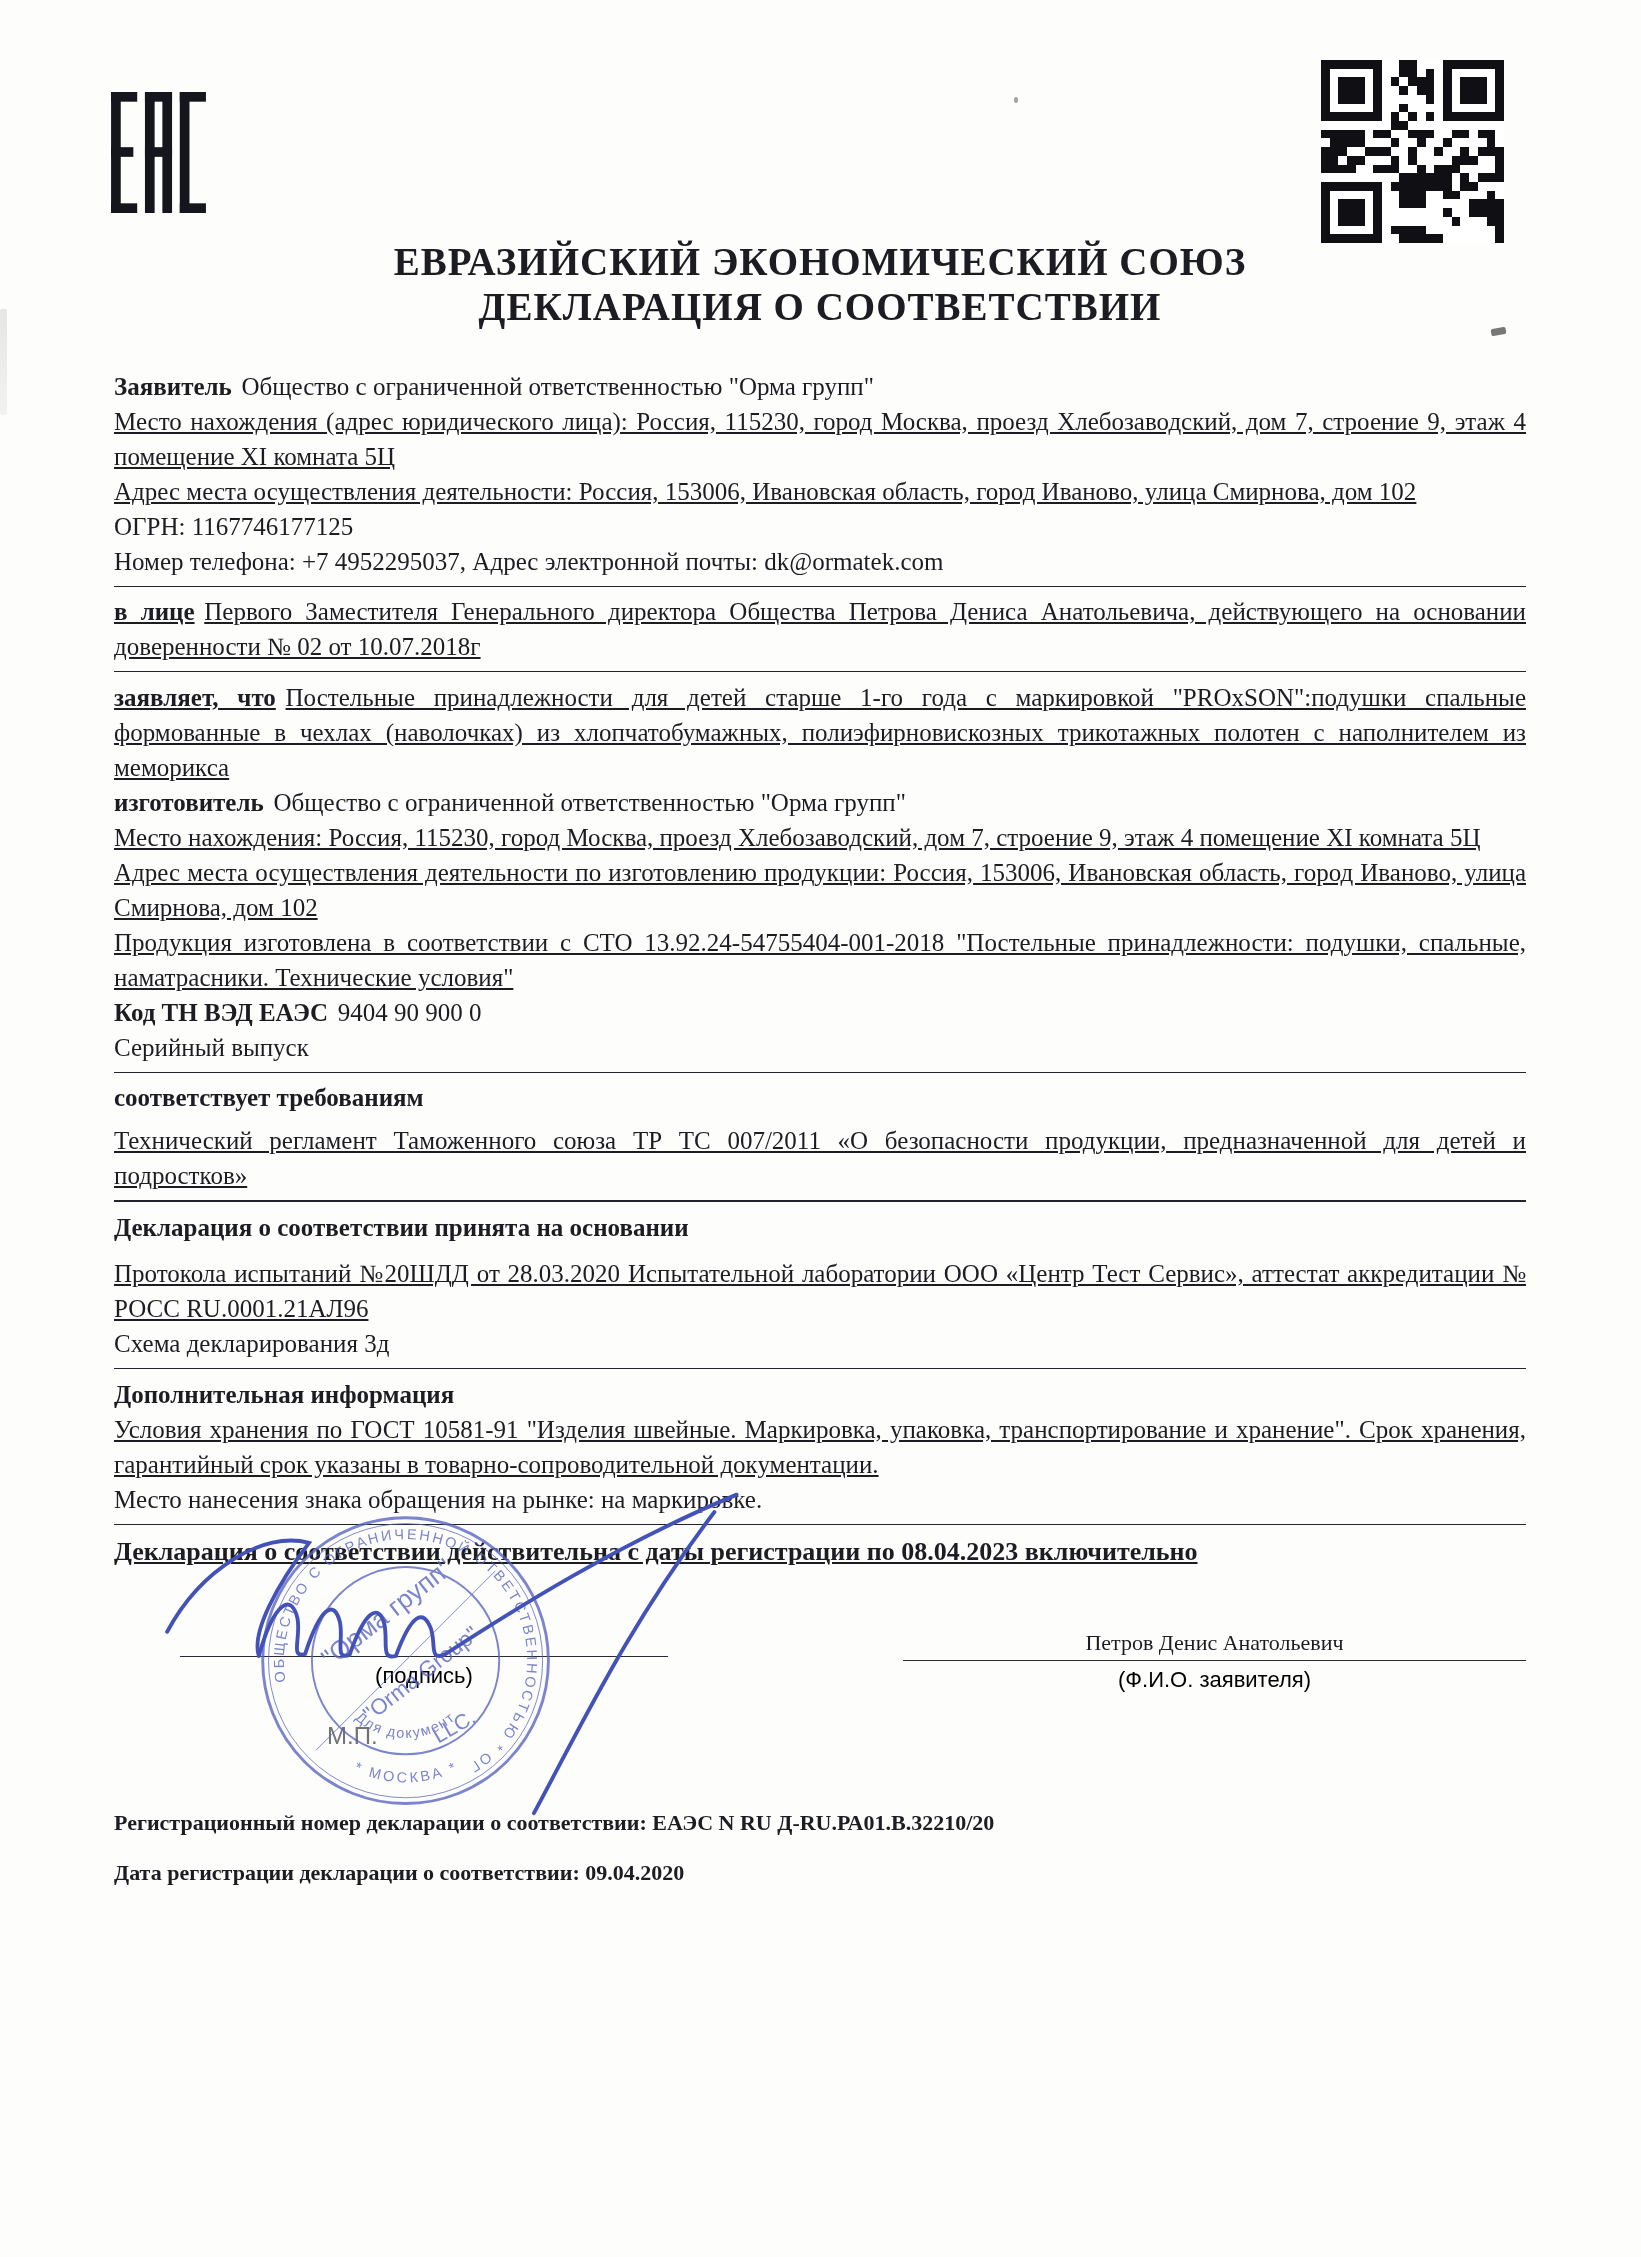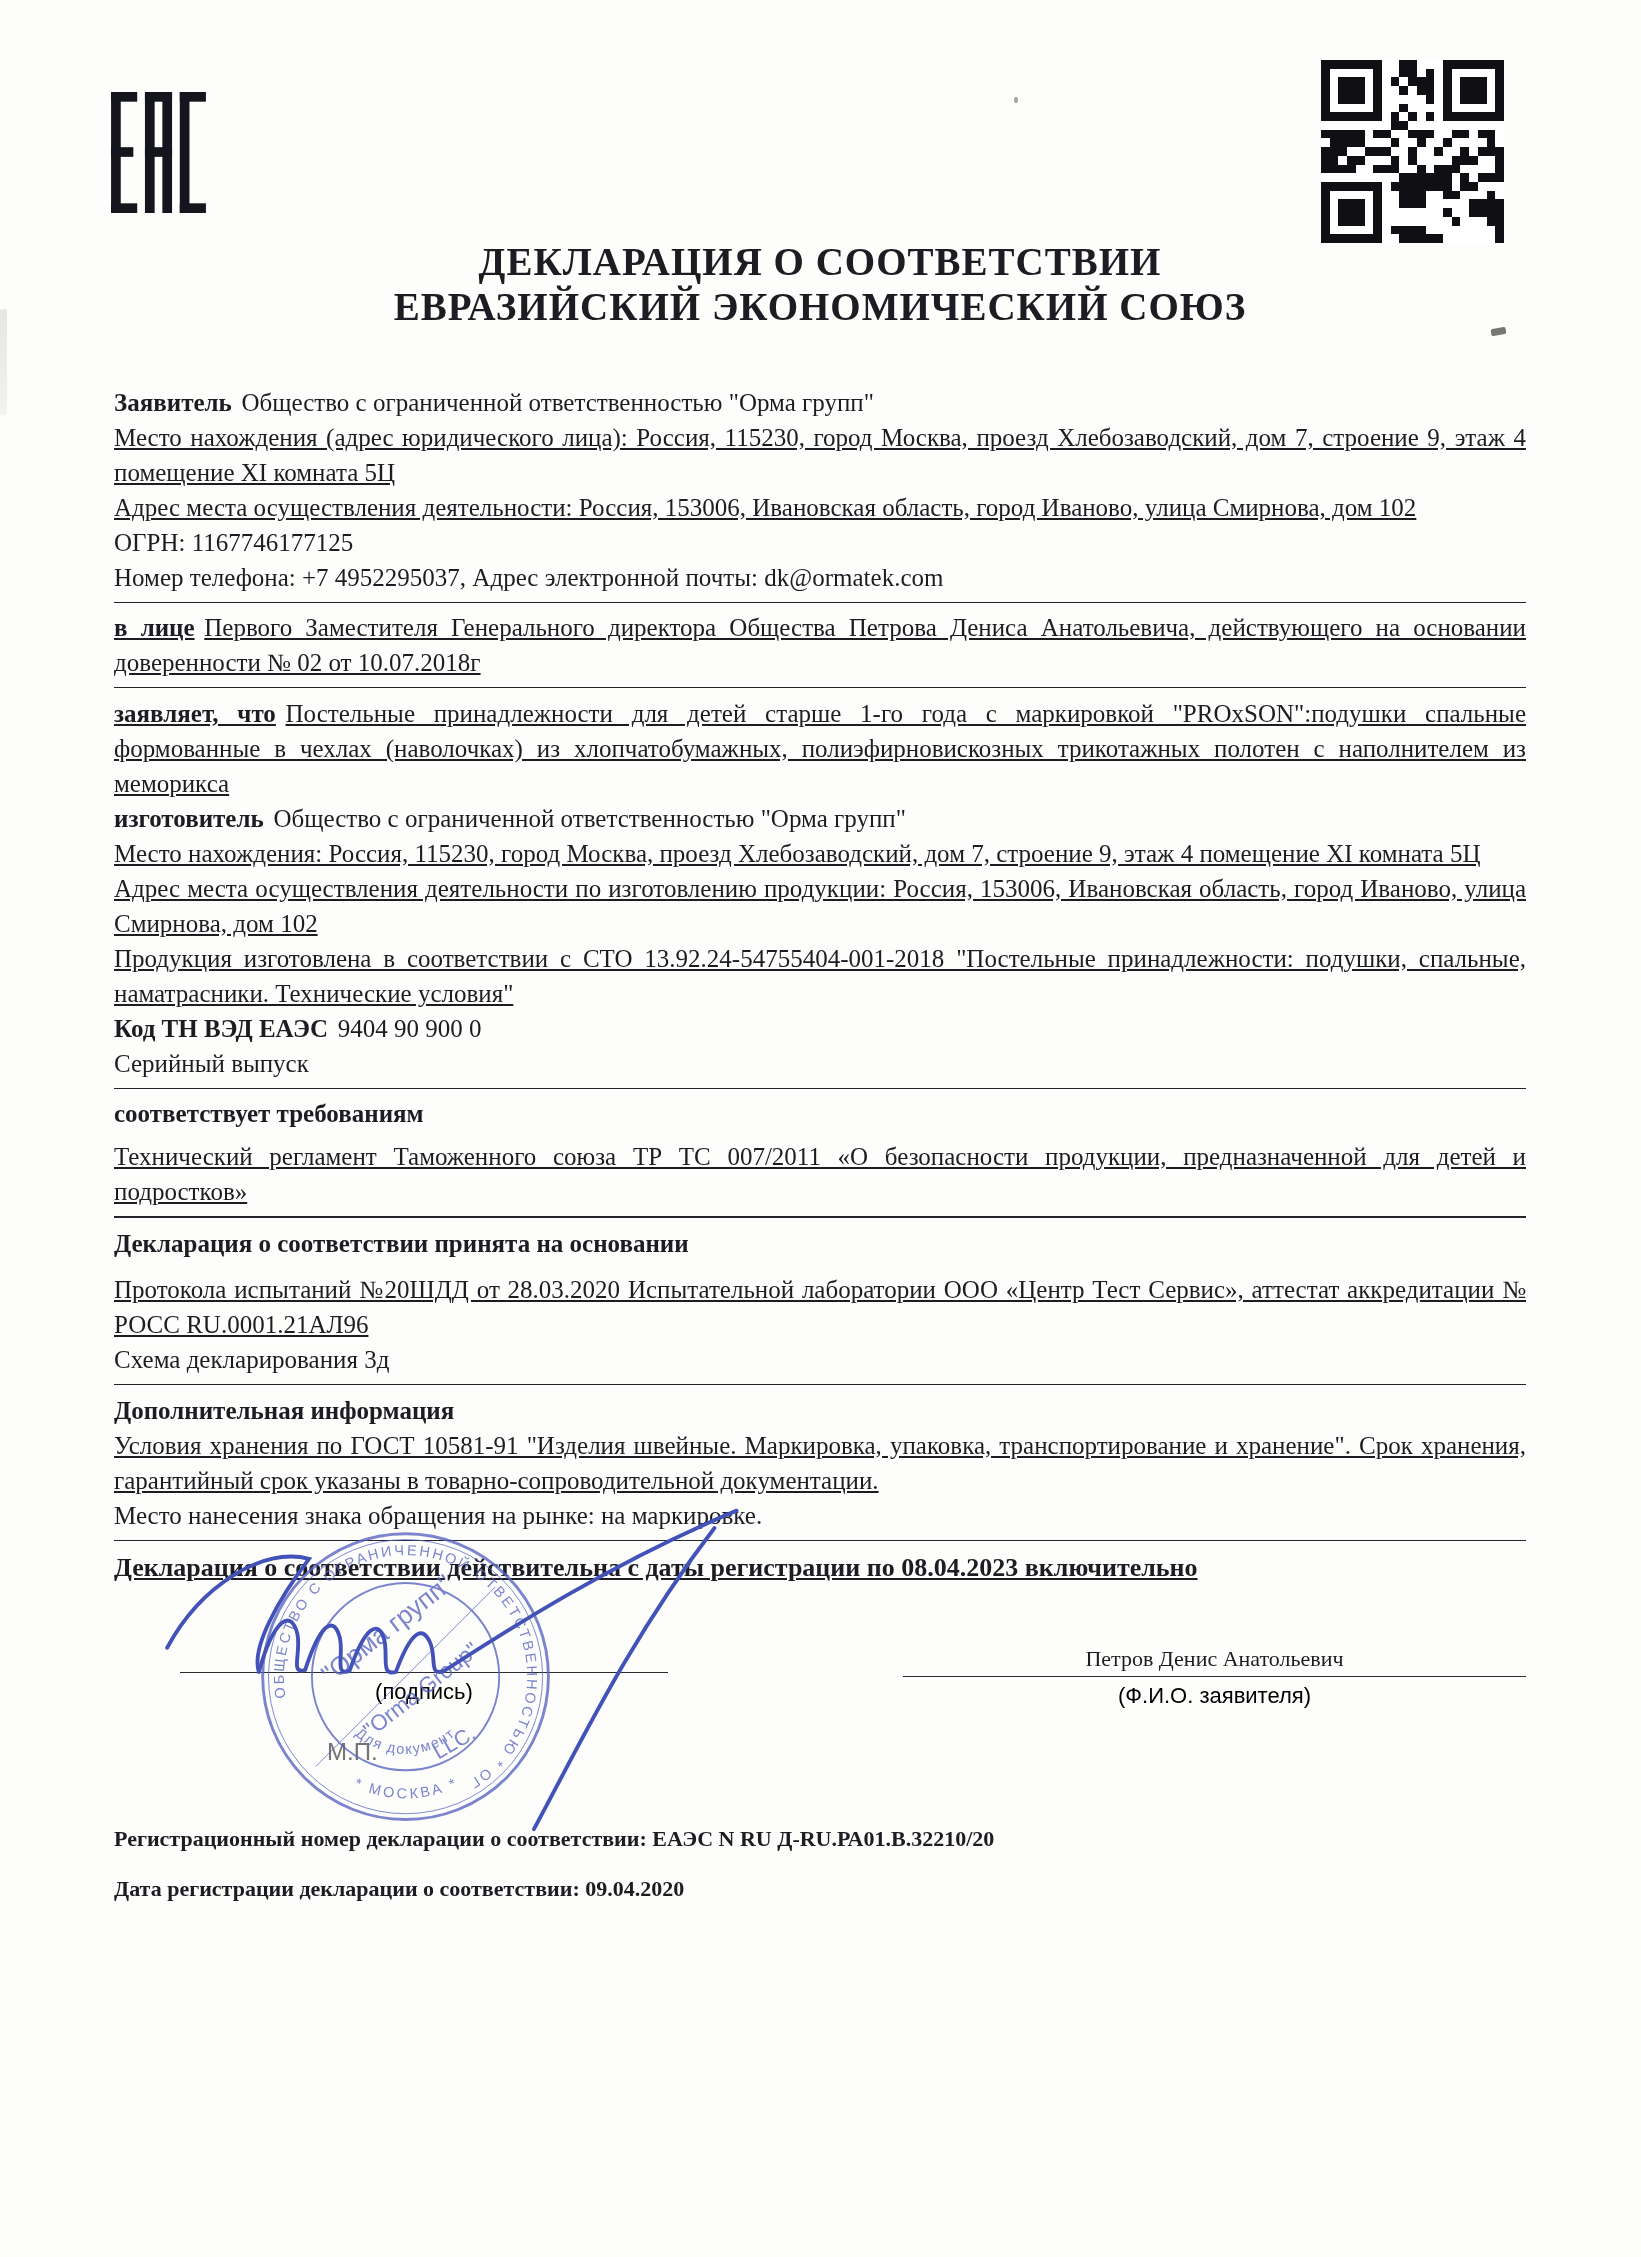--- a/index.html
+++ b/index.html
@@ -303,25 +303,25 @@
       <rect x="20" y="20" width="1" height="1"></rect>
     </svg>
 
   <div class="artifact a1"></div>
   <div class="artifact a2"></div>
   <div class="artifact a3"></div>
 
   <div class="content">
 
     <div class="titles">
+      <div>ЕВРАЗИЙСКИЙ ЭКОНОМИЧЕСКИЙ СОЮЗ</div>
       <div>ДЕКЛАРАЦИЯ О СООТВЕТСТВИИ</div>
-      <div>ЕВРАЗИЙСКИЙ ЭКОНОМИЧЕСКИЙ СОЮЗ</div>
     </div>
 
-    <section style="margin-top:56px;">
+    <section style="margin-top:40px;">
       <p><b class="lbl">Заявитель</b><span>Общество с ограниченной ответственностью "Орма групп"</span></p>
       <p class="just">Место нахождения (адрес юридического лица): Россия, 115230, город Москва, проезд Хлебозаводский, дом 7, строение 9, этаж 4 помещение XI комната 5Ц</p>
       <p class="just">Адрес места осуществления деятельности: Россия, 153006, Ивановская область, город Иваново, улица Смирнова, дом 102</p>
       <p>ОГРН: 1167746177125</p>
       <p>Номер телефона: +7 4952295037, Адрес электронной почты: dk@ormatek.com</p>
     </section>
 
     <hr class="sep">
 
     <section>

